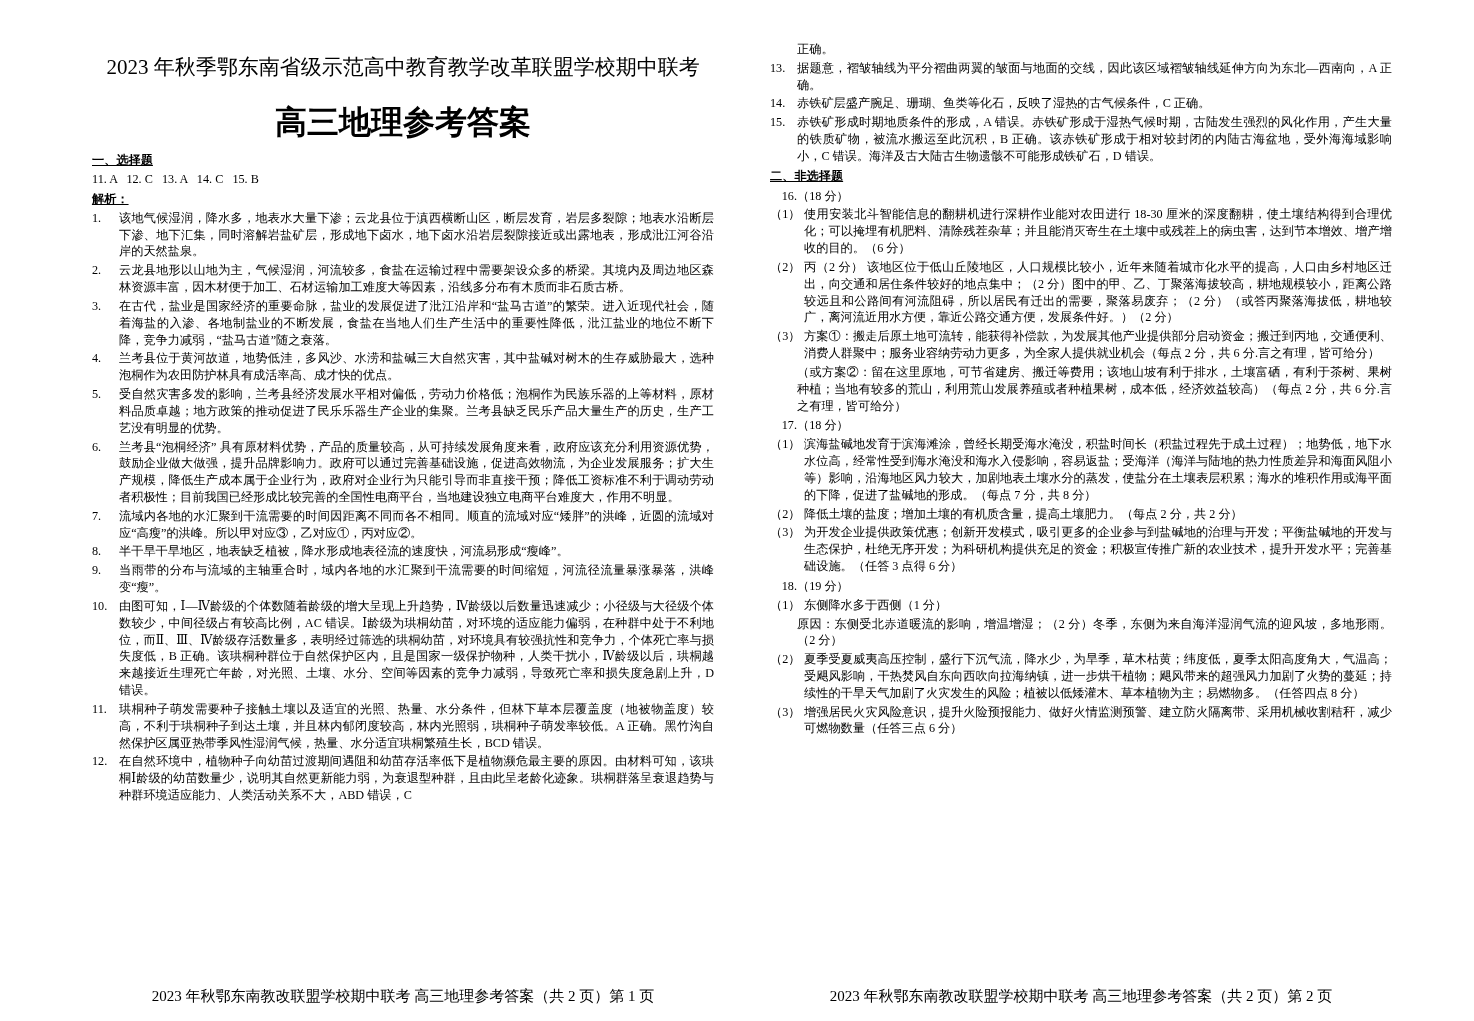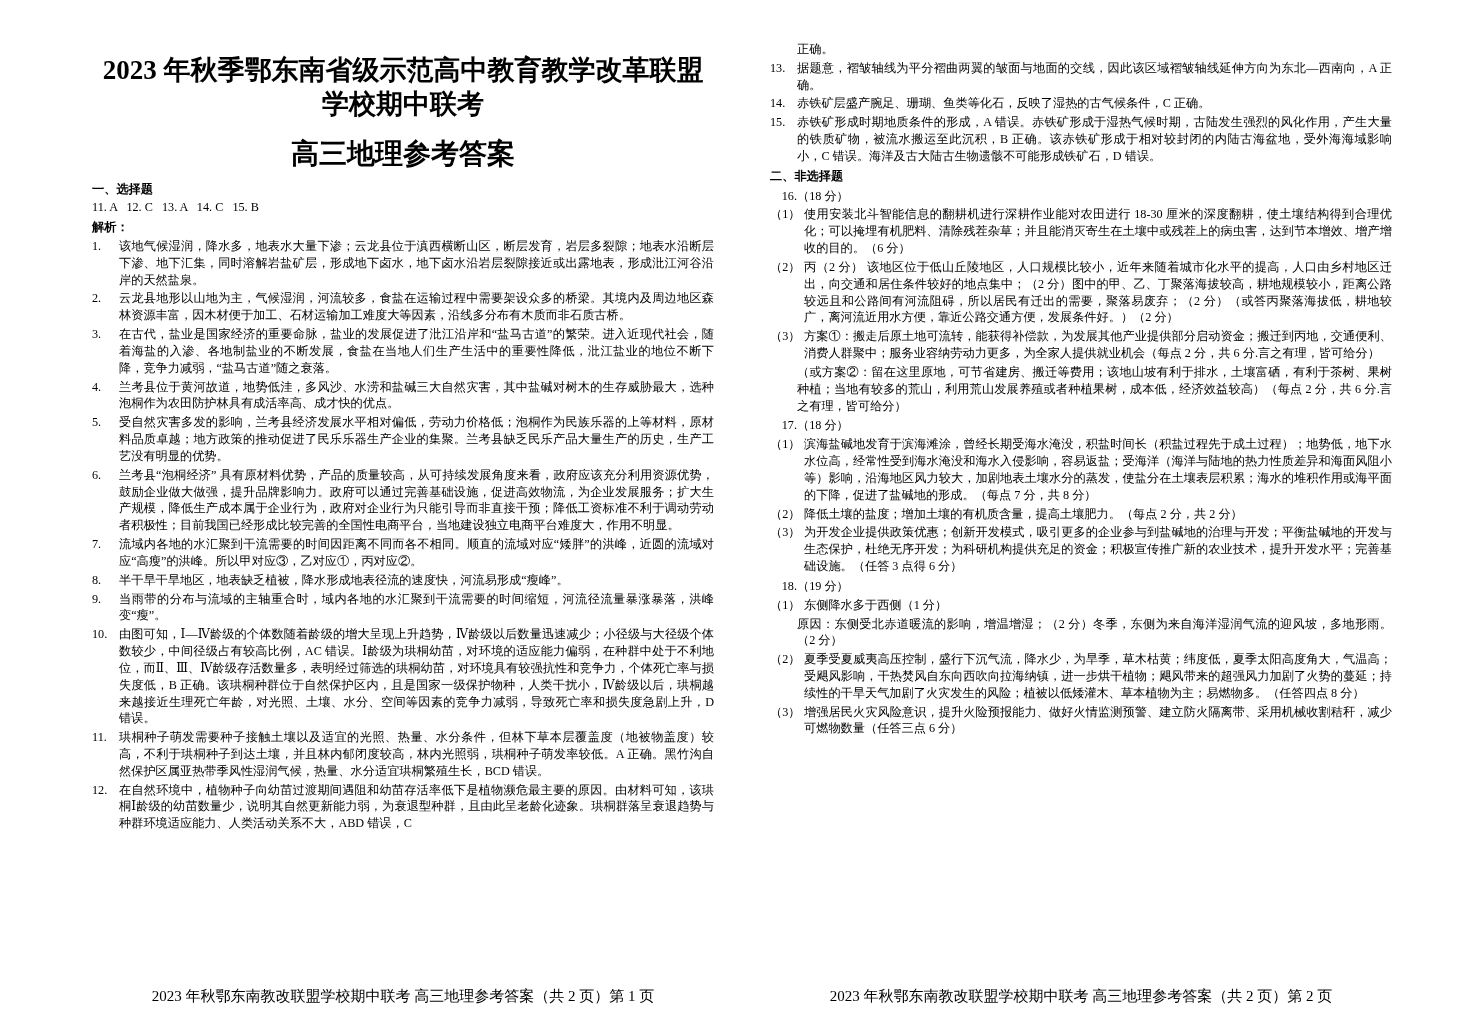--- a/index.html
+++ b/index.html
@@ -6,23 +6,23 @@
   body{
     width:1474px;height:1021px;overflow:hidden;
     font-family:"Liberation Serif","DejaVu Serif",serif;
     color:#000;font-size:12.2px;line-height:1.38;
   }
   .sheet{
     box-sizing:border-box;width:1474px;height:1021px;
     display:flex;gap:56px;padding:40px 58px 14px 92px;
   }
   .col{width:622px;display:flex;flex-direction:column;}
-  .title1{font-weight:bold;font-size:27px;text-align:center;margin:14px 0 2px 0;line-height:1.25;}
-  .title2{font-weight:bold;font-size:28px;text-align:center;margin:12px 0 8px 0;line-height:1.25;}
-  .heading{font-weight:bold;margin:2px 0 1px 0;}
+  .title1{font-weight:normal;font-size:21px;text-align:center;margin:14px 0 2px 0;line-height:1.25;}
+  .title2{font-weight:bold;font-size:32px;text-align:center;margin:20px 0 8px 0;line-height:1.25;}
+  .heading{font-weight:bold;margin:2px 0 1px 0;text-decoration:underline;}
   .ansline{white-space:pre;margin:1px 0;}
   .item{display:flex;margin:1px 0;}
   .item .num{flex:0 0 27px;}
   .item .txt{flex:1;text-align:justify;}
   .sub{display:flex;margin:1px 0;}
   .sub .num{flex:0 0 34px;}
   .sub .txt{flex:1;text-align:justify;}
   .qnum{display:flex;margin:2px 0 1px 0;text-align:right;}
   .qnum .num{flex:0 0 27px;}
   .indent{margin:1px 0 1px 27px;text-align:justify;}

